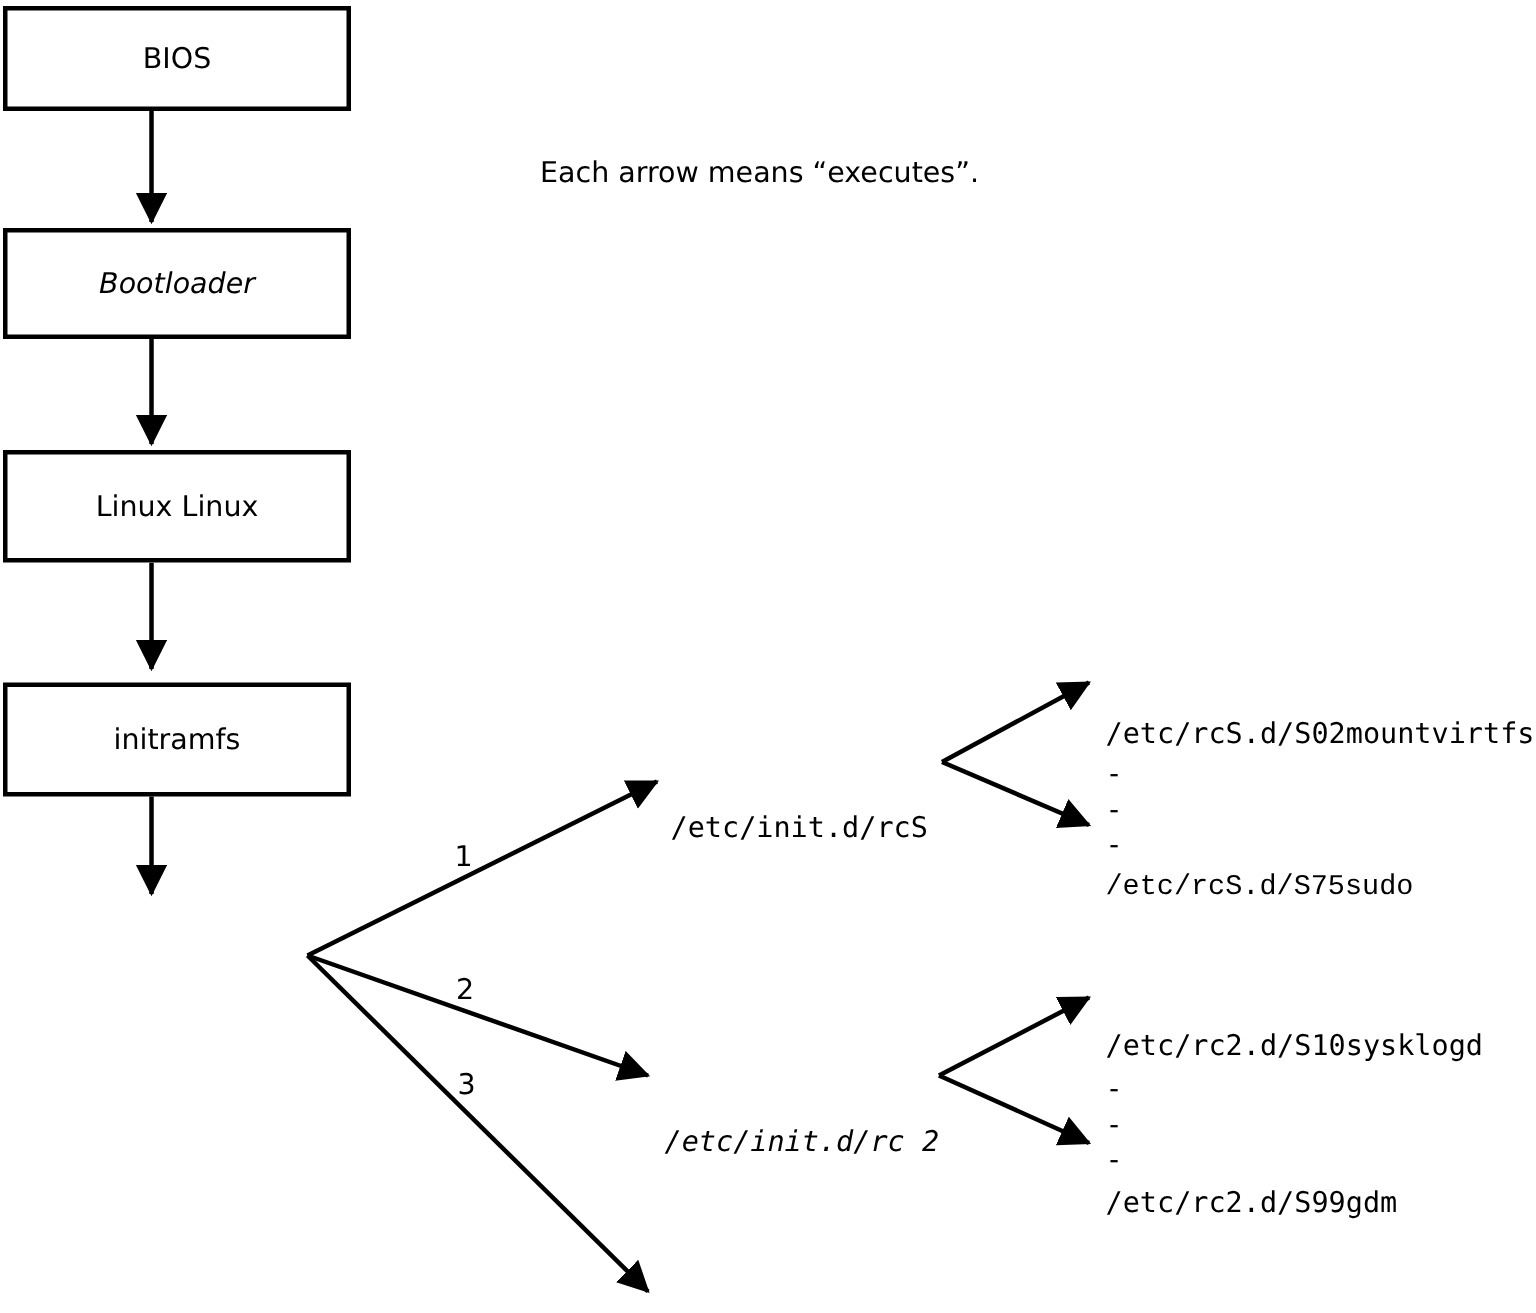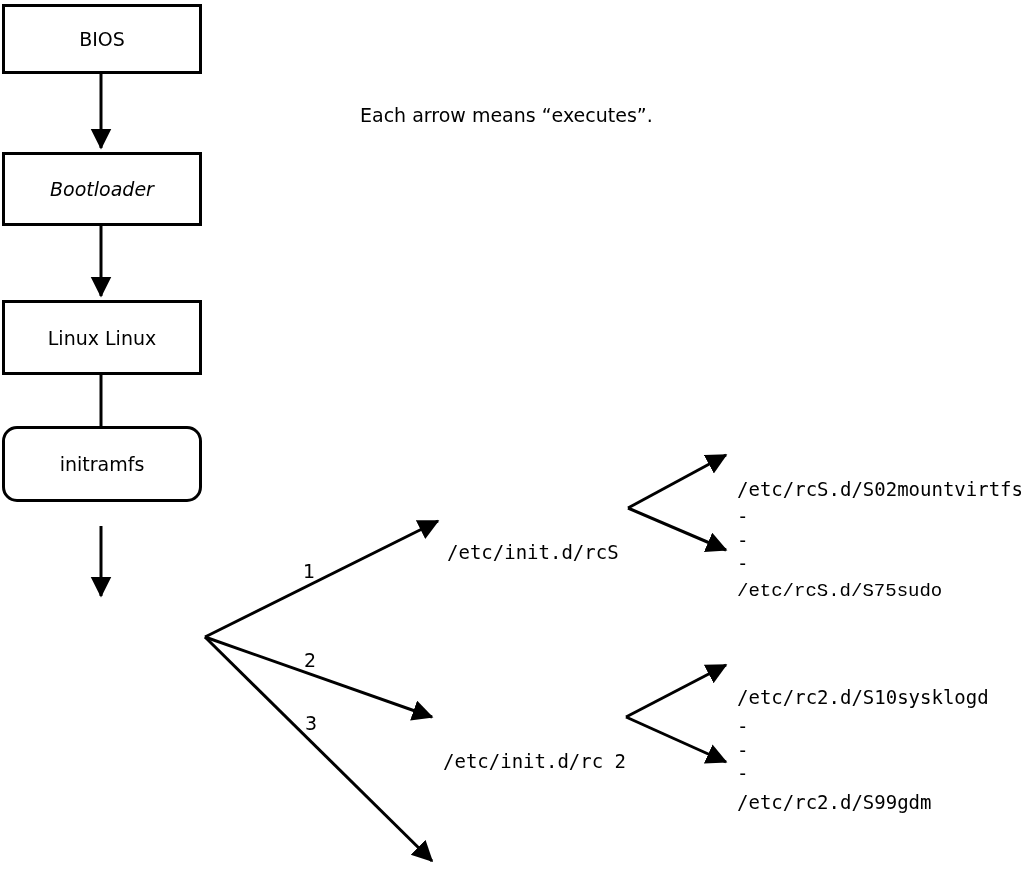--- a/index.html
+++ b/index.html
@@ -8,21 +8,21 @@
     width:1024px;height:875px;
     background:#ffffff;
     font-family:"DejaVu Sans", sans-serif;
     color:#000000;
     overflow:hidden;
   }
   #arrows{position:absolute;left:0;top:0;width:1024px;height:875px;}
   #arrows line{stroke:#000000;stroke-width:3;}
   .box{
     position:absolute;
-    left:2px;width:200px;
+    left:2px;width:232px;
     border:3px solid #000000;
     background:#ffffff;
     box-sizing:border-box;
     display:flex;align-items:center;justify-content:center;
     font-size:19px;
   }
   .note{
     position:absolute;
     font-size:19px;
     white-space:nowrap;
@@ -72,38 +72,38 @@
 
   <div class="box" style="top:4px;height:70px;">
       <span>BIOS</span>
     </div>
   <div class="box" style="top:152px;height:74px;font-style:italic;">
       <span>Bootloader</span>
     </div>
   <div class="box" style="top:300px;height:75px;">
       <span>Linux Linux</span>
     </div>
-  <div class="box" style="top:426px;height:76px;border-radius:15px;">
+  <div class="box" style="top:455px;height:76px;">
       <span>initramfs</span>
     </div>
 
   <div class="note" style="left:360px;top:103px;">Each arrow means “executes”.</div>
 
   <div class="num" style="left:303px;top:559px;">1</div>
   <div class="num" style="left:304px;top:648px;">2</div>
   <div class="num" style="left:305px;top:711px;">3</div>
 
   <div class="mono" style="left:447px;top:496px;text-align:right;">/etc/init.d/rcS</div>
   <div class="mono" style="left:737px;top:433px;">/etc/rcS.d/S02mountvirtfs</div>
   <div class="mono" style="left:737px;top:460px;">-</div>
   <div class="mono" style="left:737px;top:484px;">-</div>
   <div class="mono" style="left:737px;top:507px;">-</div>
   <div class="mono" style="left:737px;top:535px;font-family:Liberation Mono, monospace;">/etc/rcS.d/S75sudo</div>
 
-  <div class="mono" style="left:443px;top:705px;">/etc/init.d/rc 2</div>
+  <div class="mono" style="left:443px;top:705px;font-style:italic;">/etc/init.d/rc 2</div>
   <div class="mono" style="left:737px;top:641px;">/etc/rc2.d/S10sysklogd</div>
   <div class="mono" style="left:737px;top:670px;">-</div>
   <div class="mono" style="left:737px;top:694px;">-</div>
   <div class="mono" style="left:737px;top:717px;">-</div>
   <div class="mono" style="left:737px;top:746px;">/etc/rc2.d/S99gdm</div>
 
   <div class="mono" style="left:448px;top:850px;">getty</div>
 
 </div>
 

